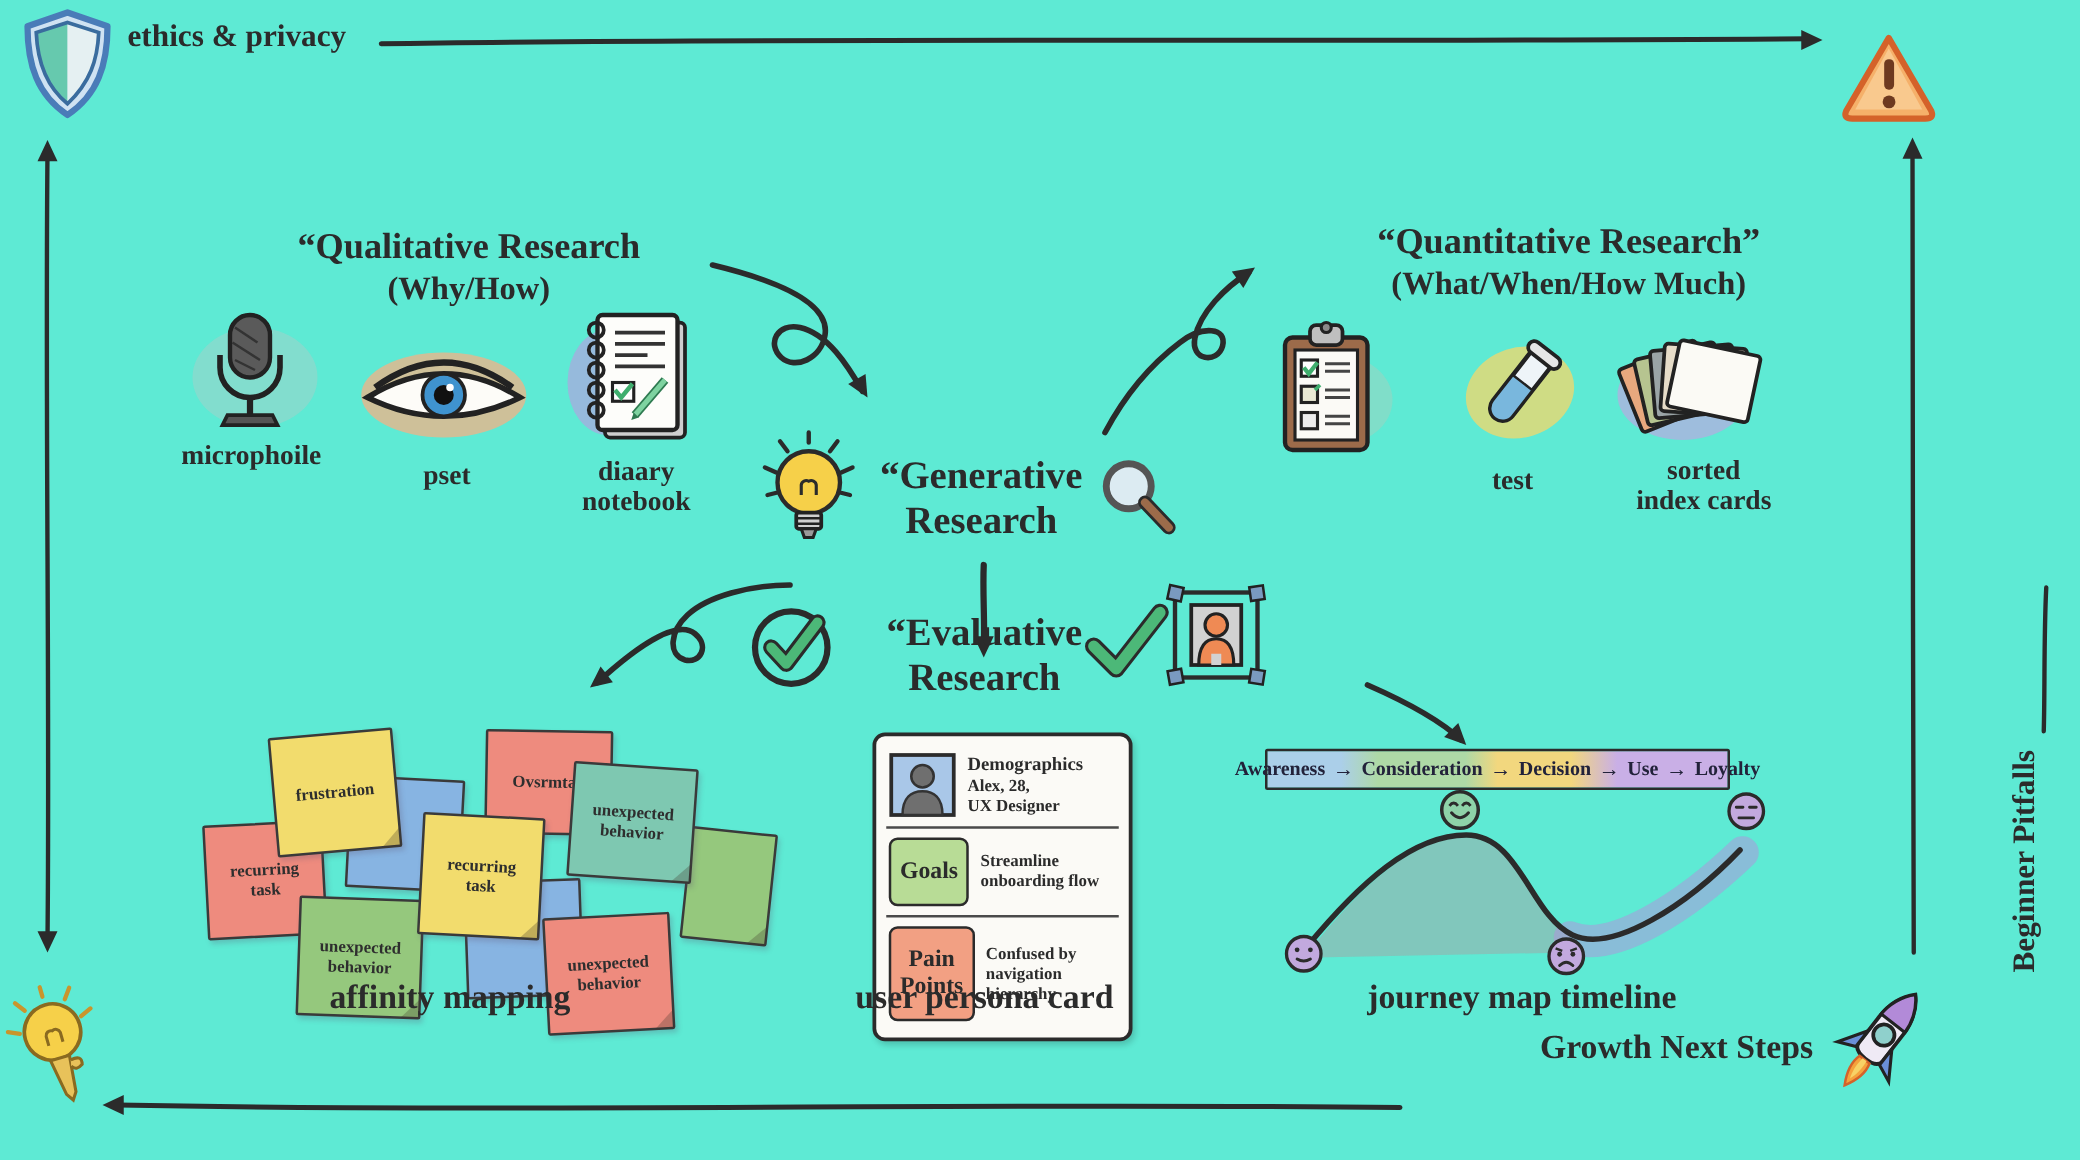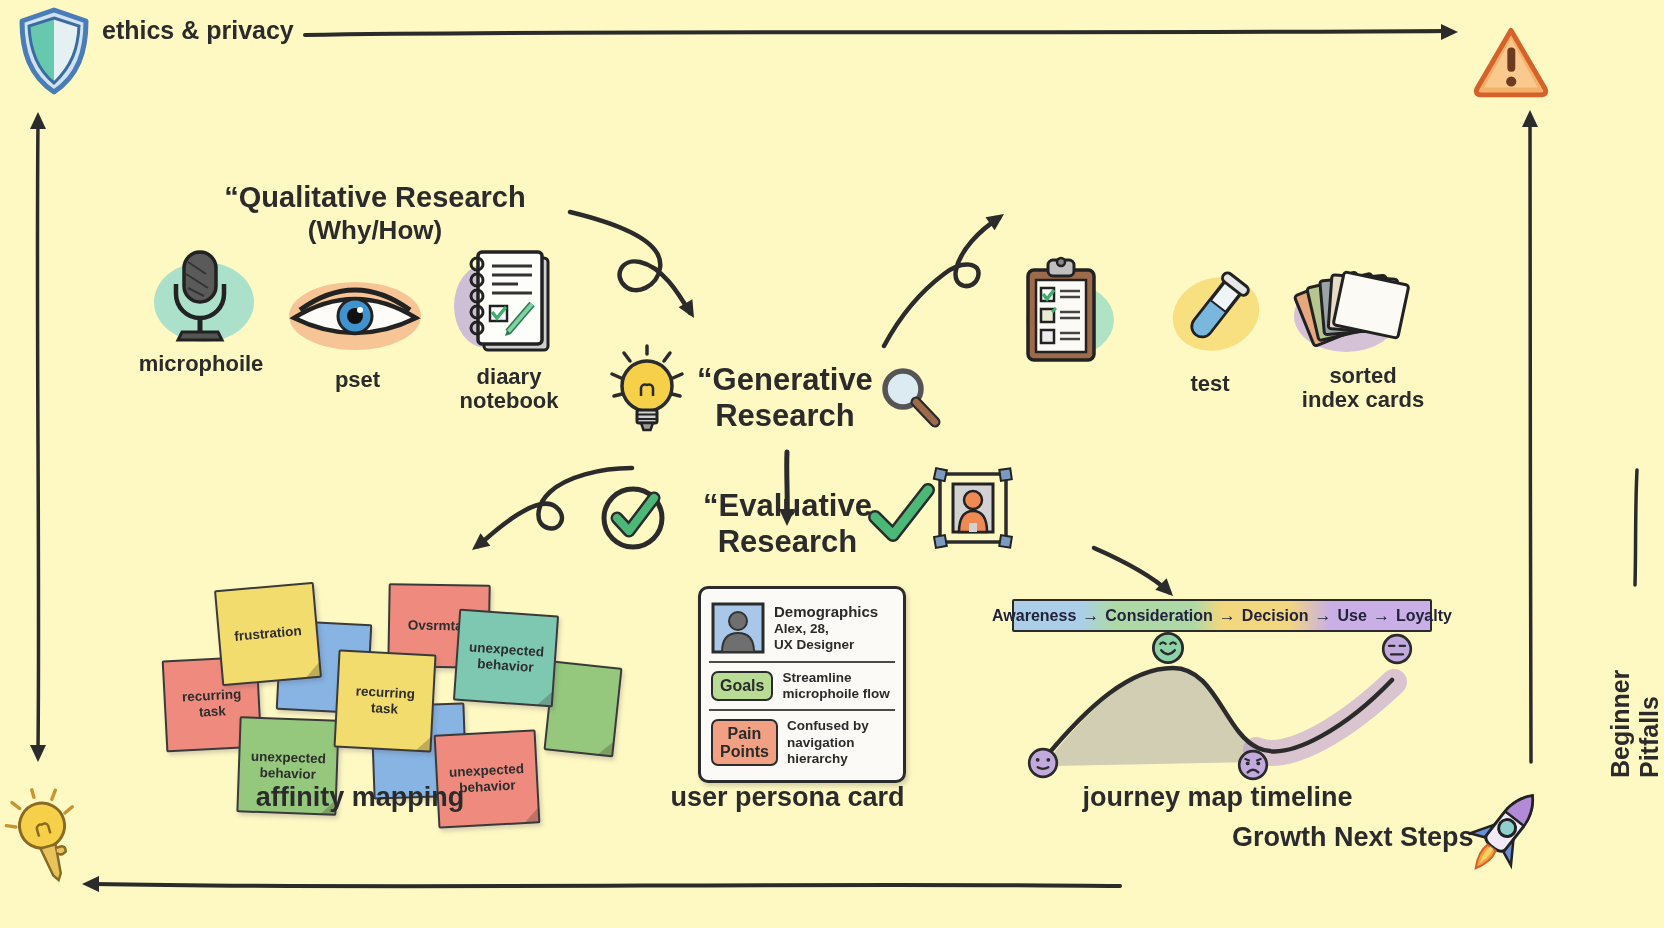--- a/index.html
+++ b/index.html
@@ -1,19 +1,19 @@
 <!DOCTYPE html>
 <html><head>
 <meta charset="utf-8">
 <style>
   html,body{margin:0;padding:0;background:#e8e6e0;}
   #canvas{
     position:relative;width:1664px;height:928px;overflow:hidden;
-    background:#fef9c3;
-    font-family:Liberation Sans, sans-serif;
+    background:#5eead4;
+    font-family:Liberation Serif, serif;
     color:#2b2b2b;
   }
   .abs{position:absolute;}
   .pre{white-space:pre-line;}
   svg{display:block;}
   
   #arrow-overlay{position:absolute;left:0;top:0;z-index:1;pointer-events:none;}
   .layer{position:absolute;left:0;top:0;z-index:2;}
   
   .main-title{left:60px;top:44px;width:1440px;text-align:center;
@@ -39,28 +39,28 @@
   .note.red{background:#ee8b7e;}
   .note.blue{background:#87b4e2;}
   .note.green{background:#95c87d;}
   .note.teal{background:#7ec8b1;}
   
   .persona-card{left:698px;top:586px;width:208px;background:#fbfaf6;
     border:3px solid #2b2b2b;border-radius:10px;box-shadow:2px 3px 5px rgba(0,0,0,.18);
     padding:6px 8px;box-sizing:border-box;z-index:2;}
   .p-row{display:flex;align-items:center;gap:9px;padding:7px 2px;}
   .p-row + .p-row{border-top:2px solid #4a4a4a;}
-  .p-badge{border:2.5px solid #2b2b2b;border-radius:7px;padding:4px 7px;
-    font-size:16px;font-weight:bold;text-align:center;line-height:1.1;flex:0 0 auto;}
+  .p-badge{border:2.5px solid #2b2b2b;border-radius:7px;padding:15px 7px;
+    font-size:19px;font-weight:bold;text-align:center;line-height:1.1;flex:0 0 auto;}
   .p-badge.goals{background:#b8dc96;}
   .p-badge.pain{background:#f2a083;}
   .p-text{font-size:13.5px;font-weight:bold;line-height:1.2;}
   .p-title{font-size:15px;font-weight:bold;}
   
-  .journey-banner{left:1012px;top:599px;width:420px;height:33px;z-index:2;
+  .journey-banner{left:1012px;top:599px;width:372px;height:33px;z-index:2;
     border:2.5px solid #2b2b2b;border-radius:2px;box-sizing:border-box;
     background:linear-gradient(90deg,#abcfe9 0%,#abcfe9 16%,#aed9a6 24%,#aed9a6 43%,
       #f2d77e 50%,#f2d77e 66%,#c9afe6 76%,#c9afe6 100%);
     display:flex;align-items:center;justify-content:center;gap:6px;
     font-size:16px;font-weight:bold;color:#22223a;white-space:nowrap;}
   .stage-arrow{font-size:17px;}
   
   .pitfalls{left:1606px;top:588px;height:190px;writing-mode:vertical-rl;
     transform:rotate(180deg);font-size:25px;font-weight:bold;z-index:2;}
   .growth{left:1232px;top:822px;font-size:27px;font-weight:bold;z-index:2;}
@@ -160,20 +160,24 @@
       <path d="M58 88 L82 60" stroke="#2e7a50" stroke-width="7"></path>
       <path d="M58 88 L82 60" stroke="#7ed3a0" stroke-width="4"></path>
       <path d="M55 92 l6 -2 l-4 -4 Z" fill="#2e7a50"></path>
     </svg>
   </div>
   <div class="abs layer icon-label" style="left:130px;top:352px;width:142px;">microphoile</div>
   <div class="abs layer icon-label" style="left:300px;top:368px;width:115px;">pset</div>
   <div class="abs layer icon-label pre" style="left:443px;top:352px;width:132px;margin-top:13px;">diaary
 notebook</div>
 
+  <div class="abs layer sec-head quant-head">
+    <div class="h1">“Quantitative Research”</div>
+    <div class="h2">(What/When/How Much)</div>
+  </div>
 
   <div class="abs layer" style="left:1008px;top:254px;">
     <svg width="108" height="114" viewBox="0 0 108 114">
       <ellipse cx="62" cy="66" rx="44" ry="36" fill="#8fd8c4" opacity="0.7"></ellipse>
       <rect x="20" y="16" width="66" height="90" rx="6" fill="#9c6b4a" stroke="#222" stroke-width="3.5"></rect>
       <rect x="28" y="26" width="50" height="72" fill="#fbfaf6" stroke="#222" stroke-width="2.5"></rect>
       <rect x="40" y="6" width="26" height="16" rx="5" fill="#bfbfbf" stroke="#222" stroke-width="3"></rect>
       <circle cx="53" cy="8" r="4" fill="#8a8a8a" stroke="#222" stroke-width="2.5"></circle>
       <g stroke="#222" stroke-width="2.5" fill="#fff">
         <rect x="33" y="34" width="13" height="13"></rect>
@@ -321,21 +325,21 @@
       </span>
       <span class="p-text">
         <span class="p-title">Demographics</span><br>
         <span>Alex, 28,</span><br>
         <span>UX Designer</span>
       </span>
     </div>
     <div class="p-row">
       <span class="p-badge goals">Goals</span>
       <span class="p-text pre">Streamline
-microphoile flow</span>
+onboarding flow</span>
     </div>
     <div class="p-row">
       <span class="p-badge pain pre">Pain
 Points</span>
       <span class="p-text pre">Confused by
 navigation
 hierarchy</span>
     </div>
   </div>
   <div class="abs layer bottom-label" style="left:655px;top:782px;width:265px;">user persona card</div>

